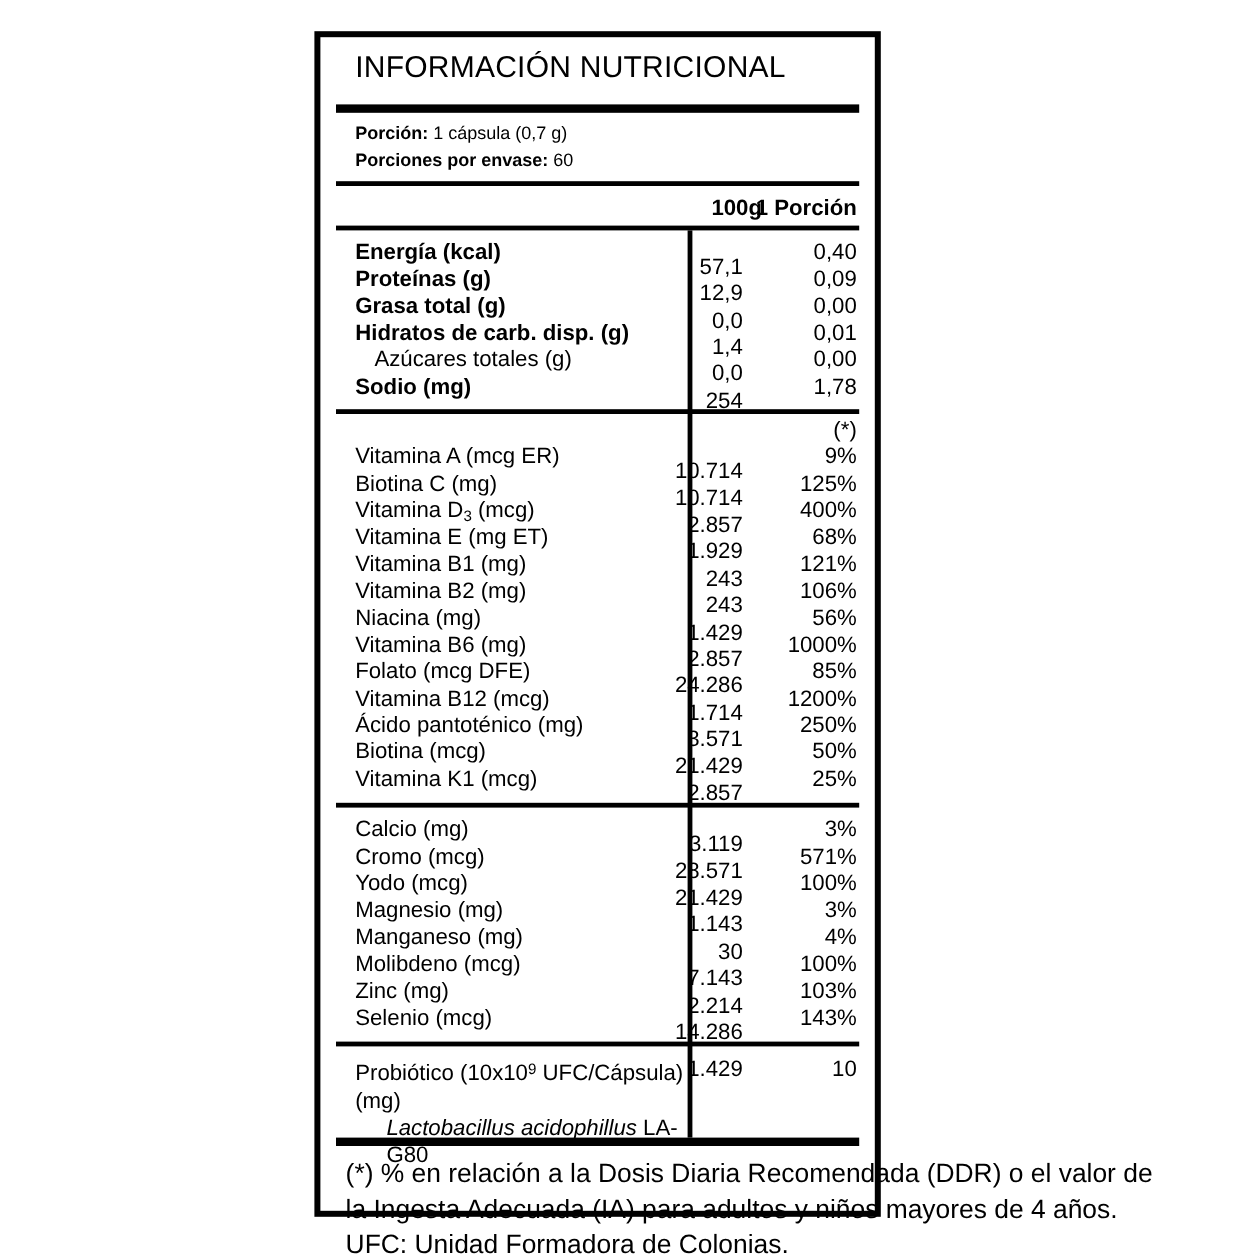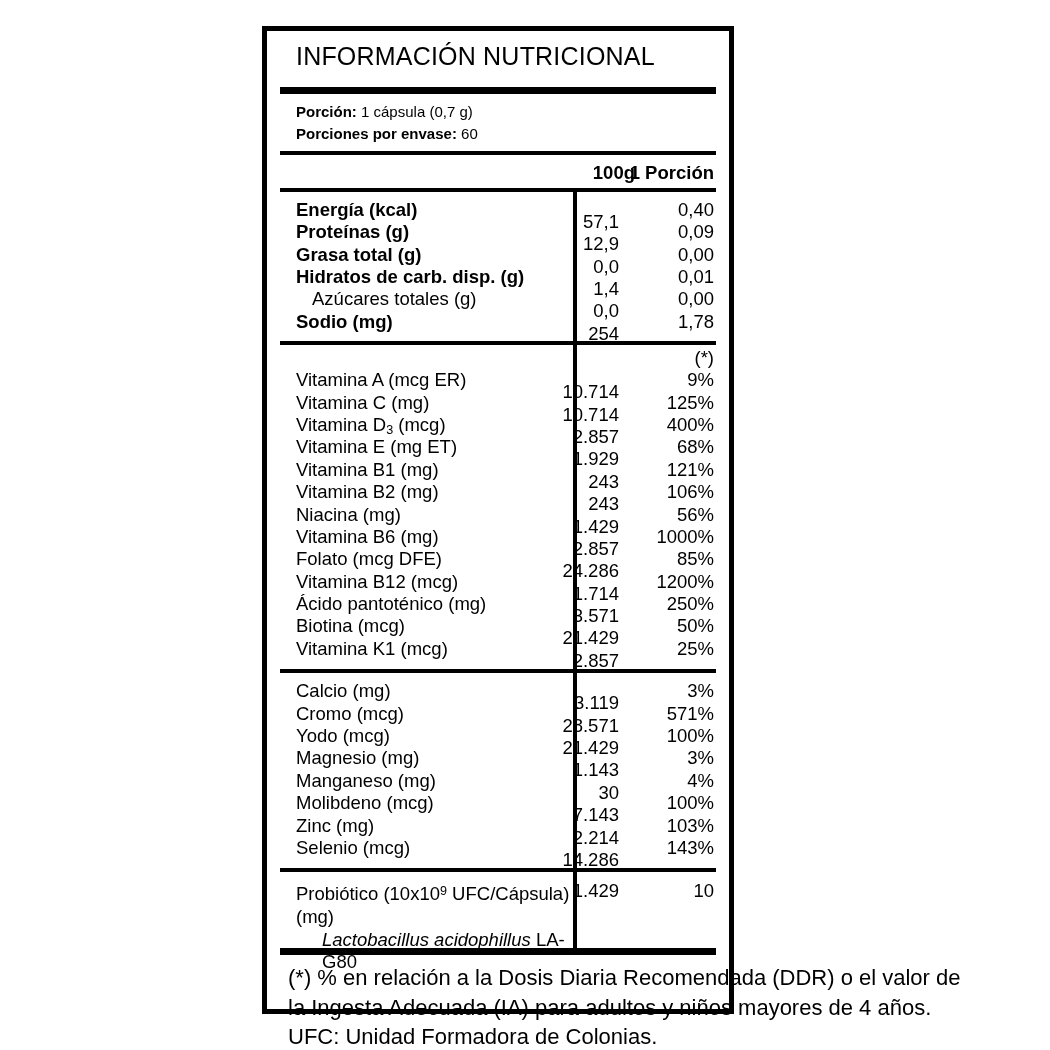--- a/index.html
+++ b/index.html
@@ -253,21 +253,21 @@
         <div class="star-row">
           <div class="v2">(*)</div>
         </div>
         <div id="sect-vitamins">
             <div class="row">
               <div class="nm">Vitamina A (mcg ER)</div>
               <div class="v1">10.714</div>
               <div class="v2">9%</div>
             </div>
             <div class="row">
-              <div class="nm">Vitamina C (mg)</div>
+              <div class="nm">Biotina C (mg)</div>
               <div class="v1">10.714</div>
               <div class="v2">125%</div>
             </div>
             <div class="row">
               <div class="nm">Vitamina D<sub>3</sub> (mcg)</div>
               <div class="v1">2.857</div>
               <div class="v2">400%</div>
             </div>
             <div class="row">
               <div class="nm">Vitamina E (mg ET)</div>

